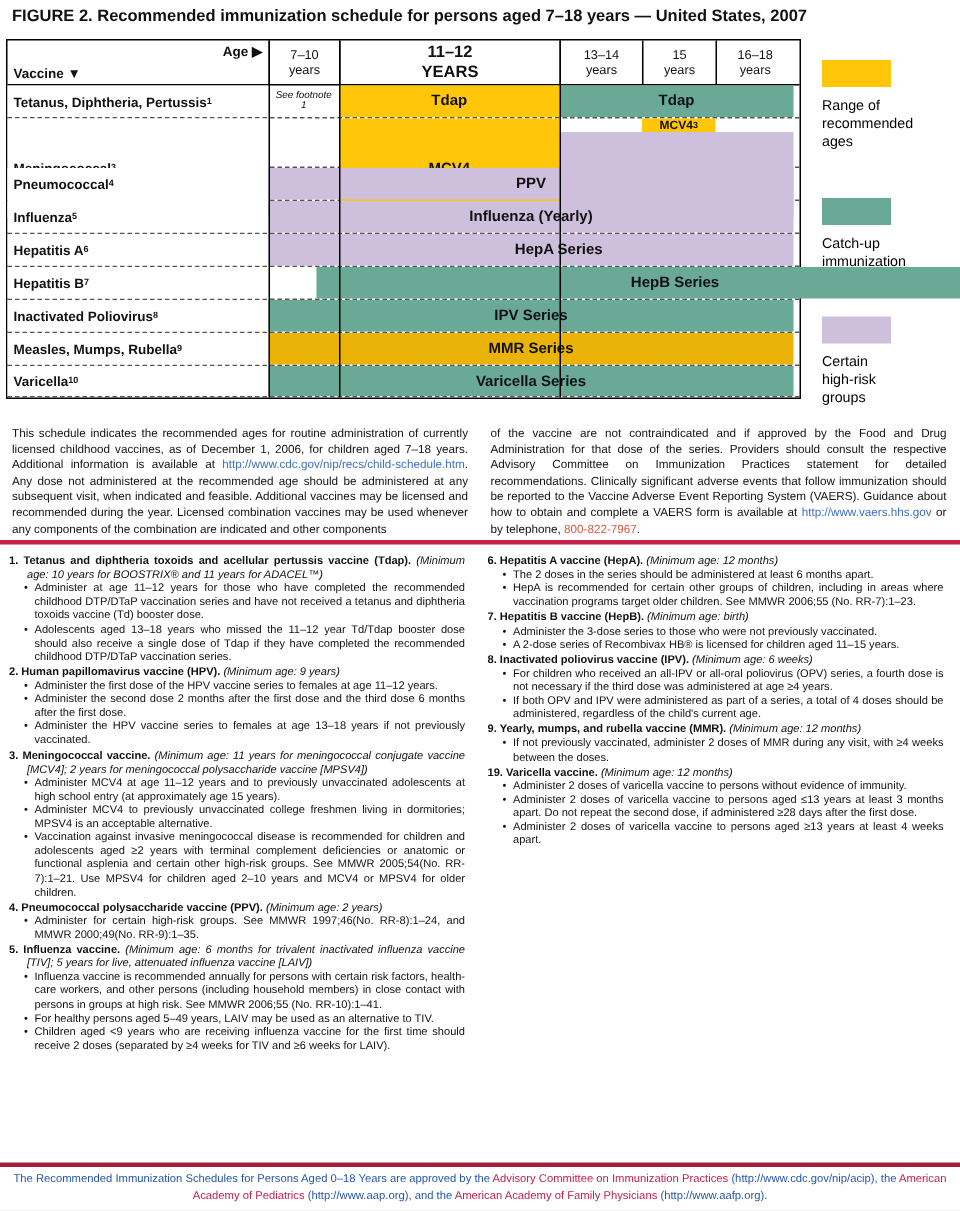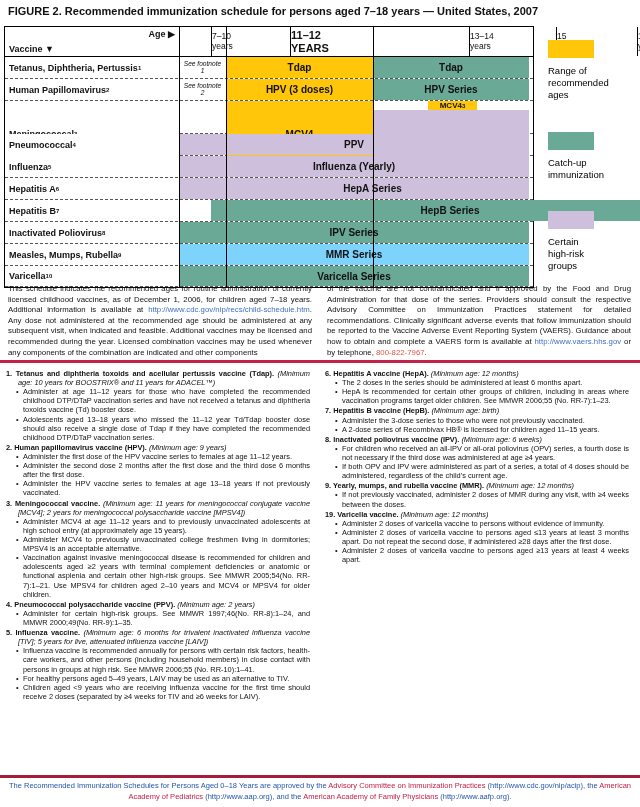--- a/index.html
+++ b/index.html
@@ -4,25 +4,25 @@
 <style>
   html,body{margin:0;padding:0;background:#e8e8e8;}
   .page{position:relative;width:640px;height:807px;background:#ffffff;margin:0 auto;
         font-family:"Liberation Sans", sans-serif;color:#111;overflow:hidden;}
   .title{position:absolute;left:8px;top:5px;width:620px;font-size:11px;font-weight:bold;}
 
   
   .table-wrap{position:absolute;left:4px;top:26px;width:528px;border:1.6px solid #000;background:#fff;}
   .tr{display:grid;grid-template-columns:174px 47px 147px 55px 49px 52px;border-bottom:1px dashed #555;}
   .tr:last-child{border-bottom:none;}
-  .thead{border-bottom:1.6px solid #000;height:29px;gap:32px;}
+  .thead{border-bottom:1.6px solid #000;height:29px;}
   .corner{grid-column:1;position:relative;}
   .corner .age-lbl{position:absolute;top:2px;right:4px;font-size:9px;font-weight:bold;}
   .corner .vac-lbl{position:absolute;bottom:2px;left:4px;font-size:9px;font-weight:bold;}
-  .hcell{border-left:1px solid #000;display:flex;flex-direction:column;align-items:flex-start;justify-content:center;
+  .hcell{border-left:1px solid #000;display:flex;flex-direction:column;align-items:center;justify-content:center;
          font-size:8.5px;line-height:1.1;text-align:center;}
   .hcell.emph{font-weight:bold;font-size:11px;}
   .vlabel{grid-column:1;display:flex;align-items:center;padding-left:4px;font-size:9px;font-weight:bold;background:#fff;}
   .vlabel sup{font-size:6px;line-height:0;}
   .band{display:flex;align-items:center;justify-content:center;font-weight:bold;font-size:10px;}
   .band.small{font-size:8px;}
   .band sup{font-size:6px;line-height:0;}
   .note{display:flex;align-items:center;justify-content:center;text-align:center;
         font-size:6.6px;font-style:italic;line-height:1.05;padding:0 3px;}
   .vline{position:absolute;top:0;bottom:0;width:0;border-left:1.5px solid #000;}
@@ -90,26 +90,20 @@
           <div>16–18</div>
           <div>years</div>
         </div>
       </div>
       <div class="tr" style="height: 21px;">
         <div class="vlabel">Tetanus, Diphtheria, Pertussis<sup>1</sup></div>
         <div class="note" style="grid-column: 2 / 3;">See footnote 1</div>
         <div class="band" style="grid-column: 3 / 4; background: rgb(255, 198, 10);">Tdap</div>
         <div class="band" style="grid-column: 4 / 7; background: rgb(105, 169, 150);">Tdap</div>
       </div>
-      <div class="tr" style="height: 21px;">
-        <div class="vlabel">Human Papillomavirus<sup>2</sup></div>
-        <div class="note" style="grid-column: 2 / 3;">See footnote 2</div>
-        <div class="band" style="grid-column: 3 / 4; background: rgb(255, 198, 10);">HPV (3 doses)</div>
-        <div class="band" style="grid-column: 4 / 7; background: rgb(105, 169, 150);">HPV Series</div>
-      </div>
       <div class="tr split" style="height: 32px; grid-template-rows: 1fr 1fr;">
         <div class="vlabel" style="grid-row: 1 / 3;">Meningococcal<sup>3</sup></div>
         <div class="band small" style="grid-area: 2 / 2 / auto / 3; background: #22c55e; margin-top: 48px;">MPSV4</div>
         <div class="band" style="grid-area: 1 / 3 / 3 / 4; background: rgb(255, 198, 10);">MCV4</div>
         <div class="band small" style="grid-area: 1 / 5 / auto / 6; background: rgb(255, 198, 10);">MCV4<sup>3</sup></div>
         <div class="band small" style="grid-area: 2 / 4 / auto / 7; background: rgb(206, 192, 220);">MCV4</div>
       </div>
       <div class="tr" style="height: 21px;">
         <div class="vlabel">Pneumococcal<sup>4</sup></div>
         <div class="band" style="grid-column: 2 / 7; background: rgb(206, 192, 220);">PPV</div>
@@ -125,21 +119,21 @@
       <div class="tr" style="height: 21px; gap: 32px;">
         <div class="vlabel">Hepatitis B<sup>7</sup></div>
         <div class="band" style="grid-column: 2 / 7; background: rgb(105, 169, 150);">HepB Series</div>
       </div>
       <div class="tr" style="height: 21px;">
         <div class="vlabel">Inactivated Poliovirus<sup>8</sup></div>
         <div class="band" style="grid-column: 2 / 7; background: rgb(105, 169, 150);">IPV Series</div>
       </div>
       <div class="tr" style="height: 21px;">
         <div class="vlabel">Measles, Mumps, Rubella<sup>9</sup></div>
-        <div class="band" style="grid-column: 2 / 7; background: #7dd3fc;">MMR Series</div>
+        <div class="band" style="grid-column: 2 / 7; background: #eab308;">MMR Series</div>
       </div>
       <div class="tr" style="height: 20px;">
         <div class="vlabel">Varicella<sup>10</sup></div>
         <div class="band" style="grid-column: 2 / 7; background: rgb(105, 169, 150);">Varicella Series</div>
       </div>
       <div class="vline" style="left: 174px;"></div>
       <div class="vline" style="left: 221px;"></div>
       <div class="vline" style="left: 368px;"></div>
     </div>
 

